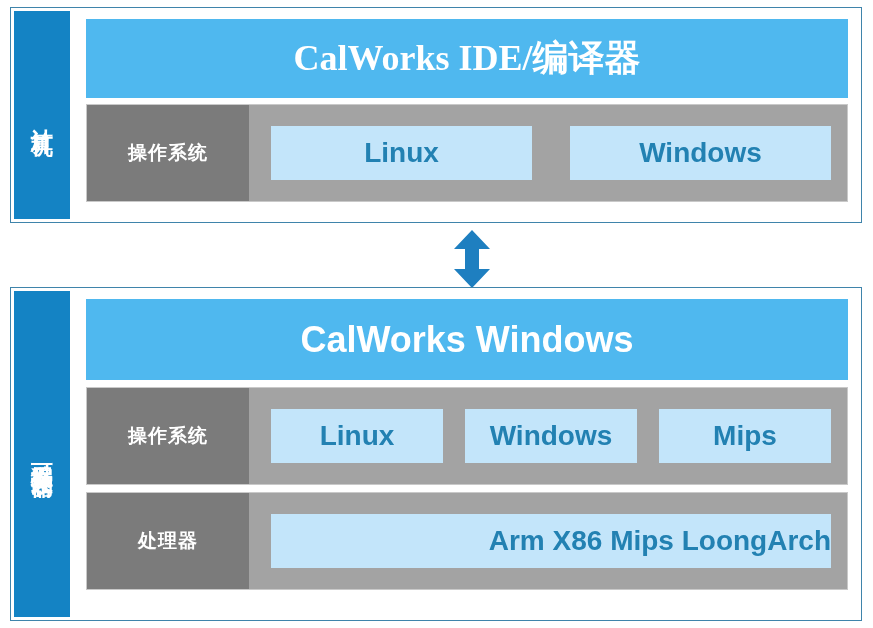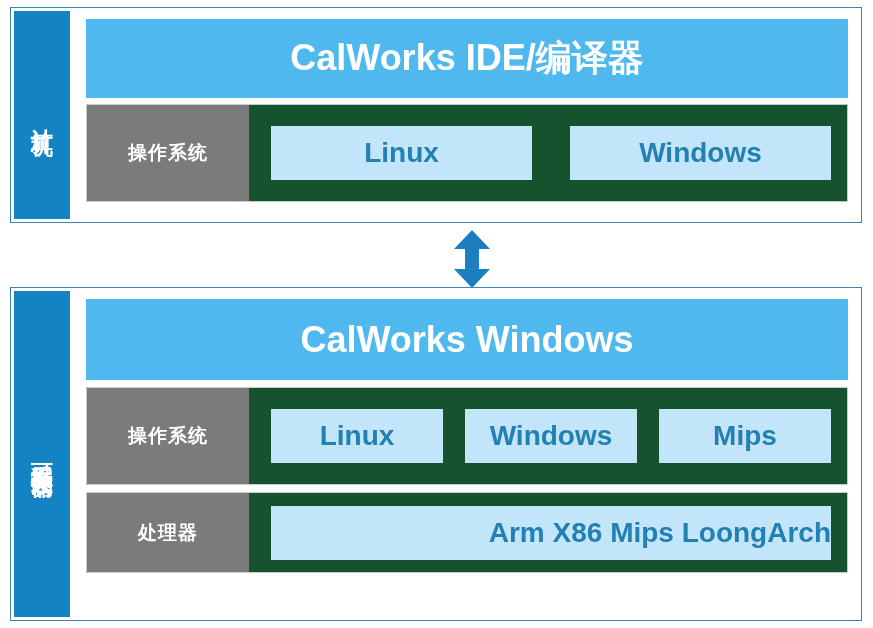--- a/index.html
+++ b/index.html
@@ -75,39 +75,40 @@
     display: flex;
     align-items: center;
     justify-content: center;
     font-weight: bold;
     box-sizing: border-box;
   }
   #bar-ide {
     height: 79px;
     font-size: 36px;
     margin-bottom: 6px;
+    font-family: Liberation Serif, serif;
   }
   #bar-runtime {
     height: 81px;
     font-size: 36px;
     margin-bottom: 7px;
   }
 
   
   .layer-row {
     box-sizing: border-box;
     border: 1px solid #c9c9c9;
-    background: #14532d;
+    background: #a3a3a3;
     display: flex;
     flex-direction: row;
     align-items: stretch;
   }
   #row-os-computer { height: 98px; }
   #row-os-plc      { height: 98px;  margin-bottom: 7px; }
-  #row-cpu-plc     { height: 81px; }
+  #row-cpu-plc     { height: 98px; }
 
   .layer-tag {
     flex: 0 0 162px;
     width: 162px;
     background: #7b7b7b;
     color: #ffffff;
     font-size: 19px;
     font-weight: bold;
     display: flex;
     align-items: center;

